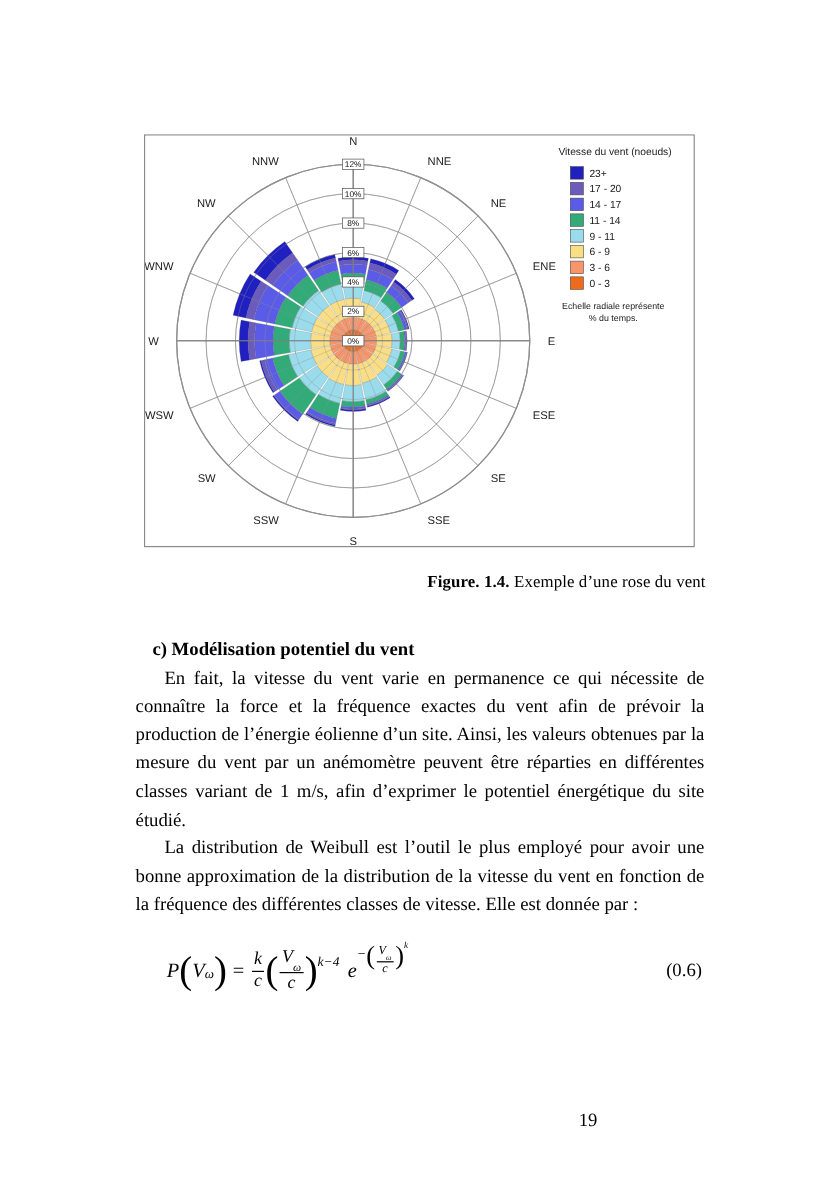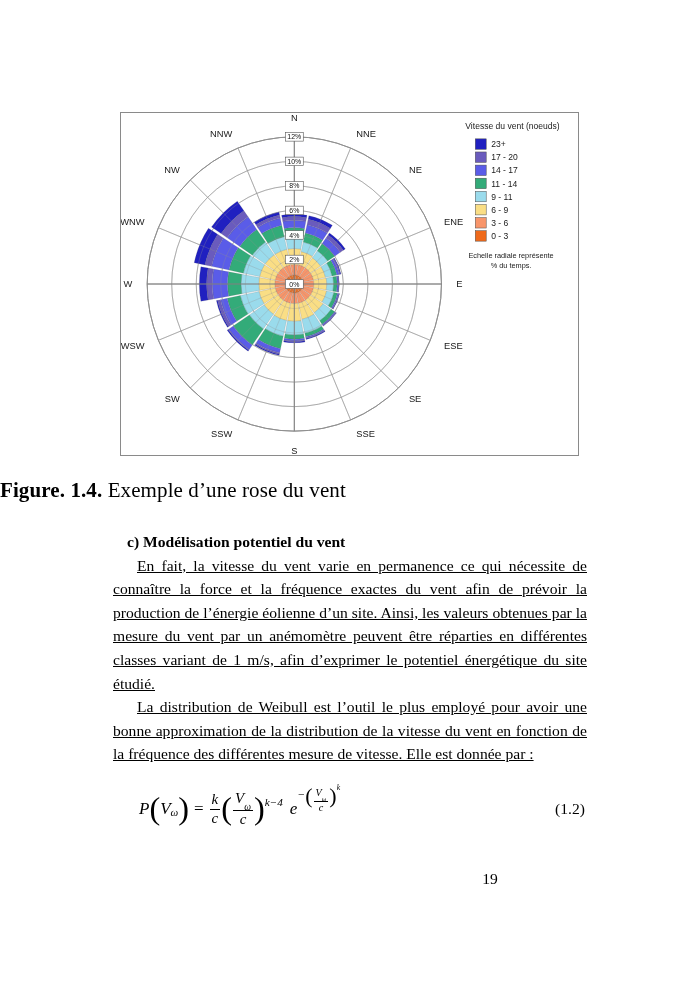--- a/index.html
+++ b/index.html
@@ -32,22 +32,22 @@
     width: 100%;
     height: 100%;
   }
 
   
   #figure-caption {
     position: absolute;
     left: 0;
     top: 478px;
     width: 588px;
-    text-align: left;
-    font-size: 21px;
+    text-align: right;
+    font-size: 14px;
     letter-spacing: 0.1px;
   }
   #figure-caption .cap-label {
     font-weight: bold;
   }
 
   
   #body-text {
     position: absolute;
     left: 113px;
@@ -60,21 +60,20 @@
     font-weight: bold;
     text-indent: 14px;
     margin: 0 0 0 0;
     font-size: 15.6px;
   }
   .para {
     margin: 0;
     text-align: justify;
     text-indent: 24px;
     text-justify: inter-word;
-    text-decoration: underline;
   }
   .para.last-block {
     margin-top: 0;
   }
 
   
   #equation-row {
     position: absolute;
     left: 113px;
     top: 791px;
@@ -143,21 +142,21 @@
     align-items: flex-start;
     position: relative;
     top: -0.72em;
     font-size: 0.68em;
   }
 
   
   #page-number {
     position: absolute;
     left: 0;
-    top: 870px;
+    top: 925px;
     width: 700px;
     text-align: center;
     font-size: 15.6px;
     padding-left: 280px;
     box-sizing: border-box;
   }
 
   
   .rose-compass-label {
     font-family: "Liberation Sans", sans-serif;
@@ -465,21 +464,21 @@
 </div>
 
 <div id="figure-caption">
   <span class="cap-label">Figure. 1.4.</span>
   <span>Exemple d’une rose du vent</span>
 </div>
 
 <div id="body-text">
   <p class="section-heading">c) Modélisation potentiel du vent</p>
   <p class="para">En fait, la vitesse du vent varie en permanence ce qui nécessite de connaître la force et la fréquence exactes du vent afin de prévoir la production de l’énergie éolienne d’un site.  Ainsi, les valeurs obtenues par la mesure du vent par un anémomètre peuvent être réparties en différentes classes variant de 1 m/s, afin d’exprimer le potentiel énergétique du site étudié.</p>
-  <p class="para last-block">La distribution de Weibull est l’outil le plus employé pour avoir une bonne approximation de la distribution de la vitesse du vent en fonction de la fréquence des différentes mesure de vitesse. Elle est donnée par :</p>
+  <p class="para last-block">La distribution de Weibull est l’outil le plus employé pour avoir une bonne approximation de la distribution de la vitesse du vent en fonction de la fréquence des différentes classes de vitesse. Elle est donnée par :</p>
 </div>
 
 <div id="equation-row">
   <div id="equation">
     <span>P</span>
       <span class="paren">(</span>
       <span>V</span>
       <span class="sub">ω</span>
       <span class="paren">)</span>
     <span class="eq-sign">=</span>
@@ -499,16 +498,16 @@
         <span>−</span>
         <span class="paren">(</span>
         <span class="frac">
           <span class="num"><span>V</span><span class="sub">ω</span></span>
           <span class="den">c</span>
         </span>
         <span class="paren">)</span>
         <span class="sup">k</span>
       </span>
   </div>
-  <div id="equation-number">(1.2)</div>
+  <div id="equation-number">(0.6)</div>
 </div>
 
 <div id="page-number">19</div>
 
 </body></html>

